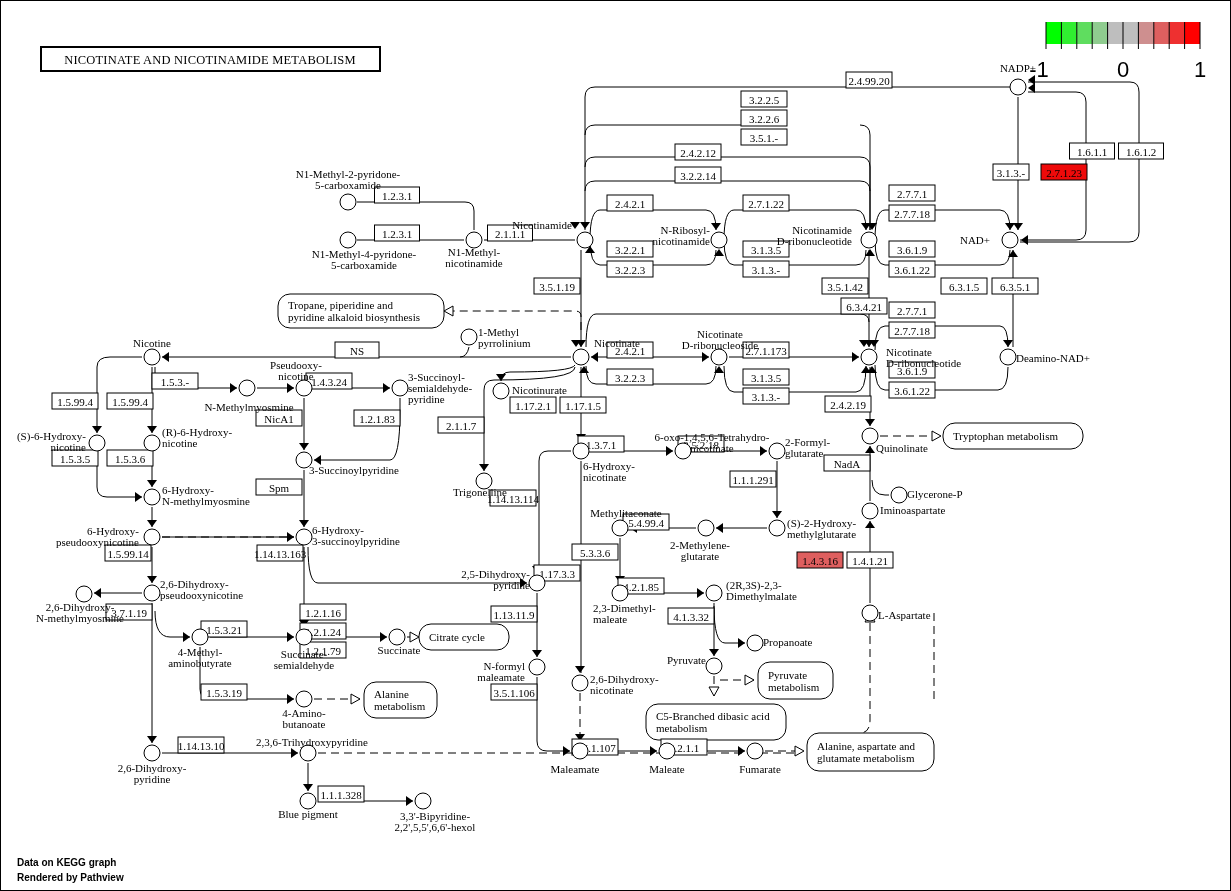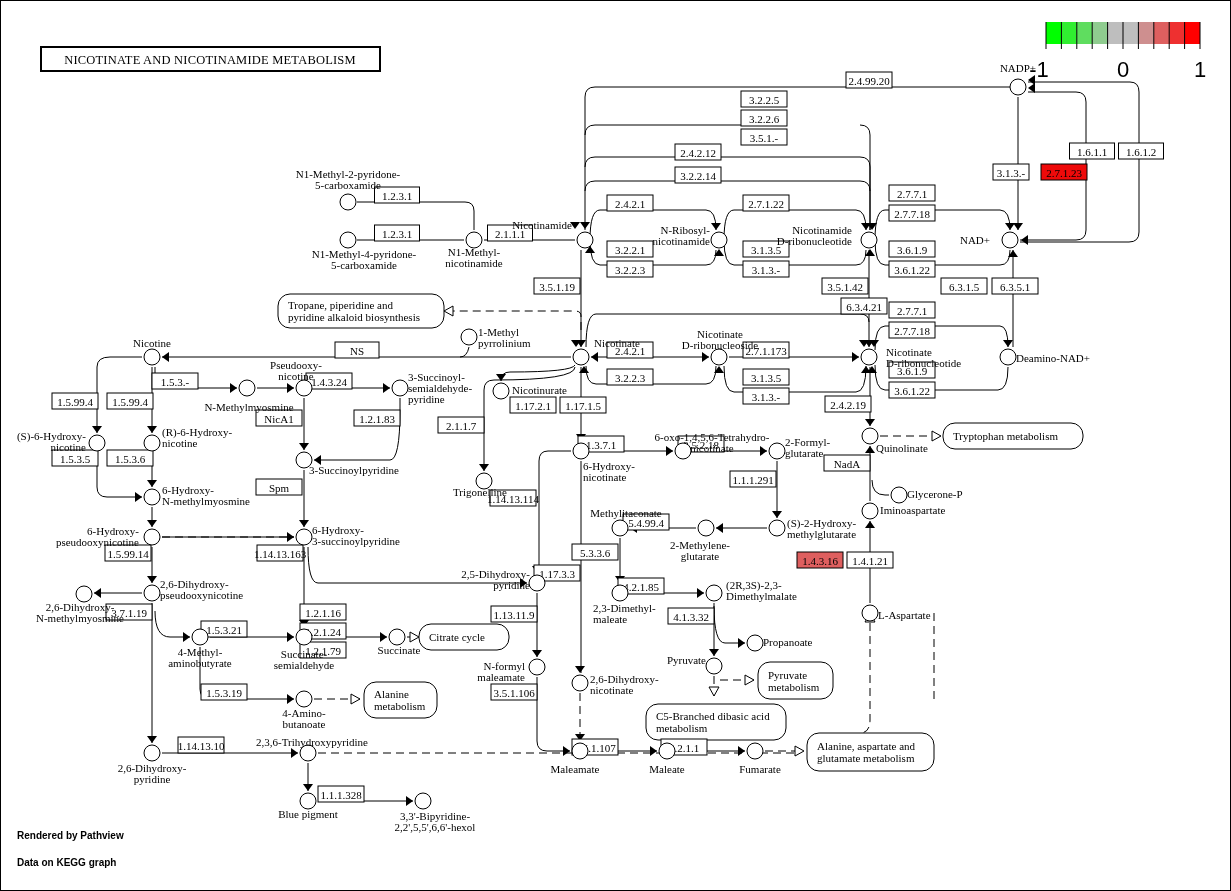--- a/index.html
+++ b/index.html
@@ -822,13 +822,13 @@
       <text class="legend-num" x="1200" y="77" text-anchor="middle">1</text>
     </g>
 
   <g>
     <rect x="41" y="47" width="339" height="24" fill="#fff" stroke="#000" stroke-width="2"></rect>
     <text class="title" x="210" y="64" text-anchor="middle">NICOTINATE  AND  NICOTINAMIDE METABOLISM</text>
   </g>
 </svg>
 
 <div class="footer" style="top:857px">Data on KEGG graph</div>
-<div class="footer" style="top:830px">Rendered by Pathview</div>
+<div class="footer" style="top:872px">Rendered by Pathview</div>
 
 </body></html>

